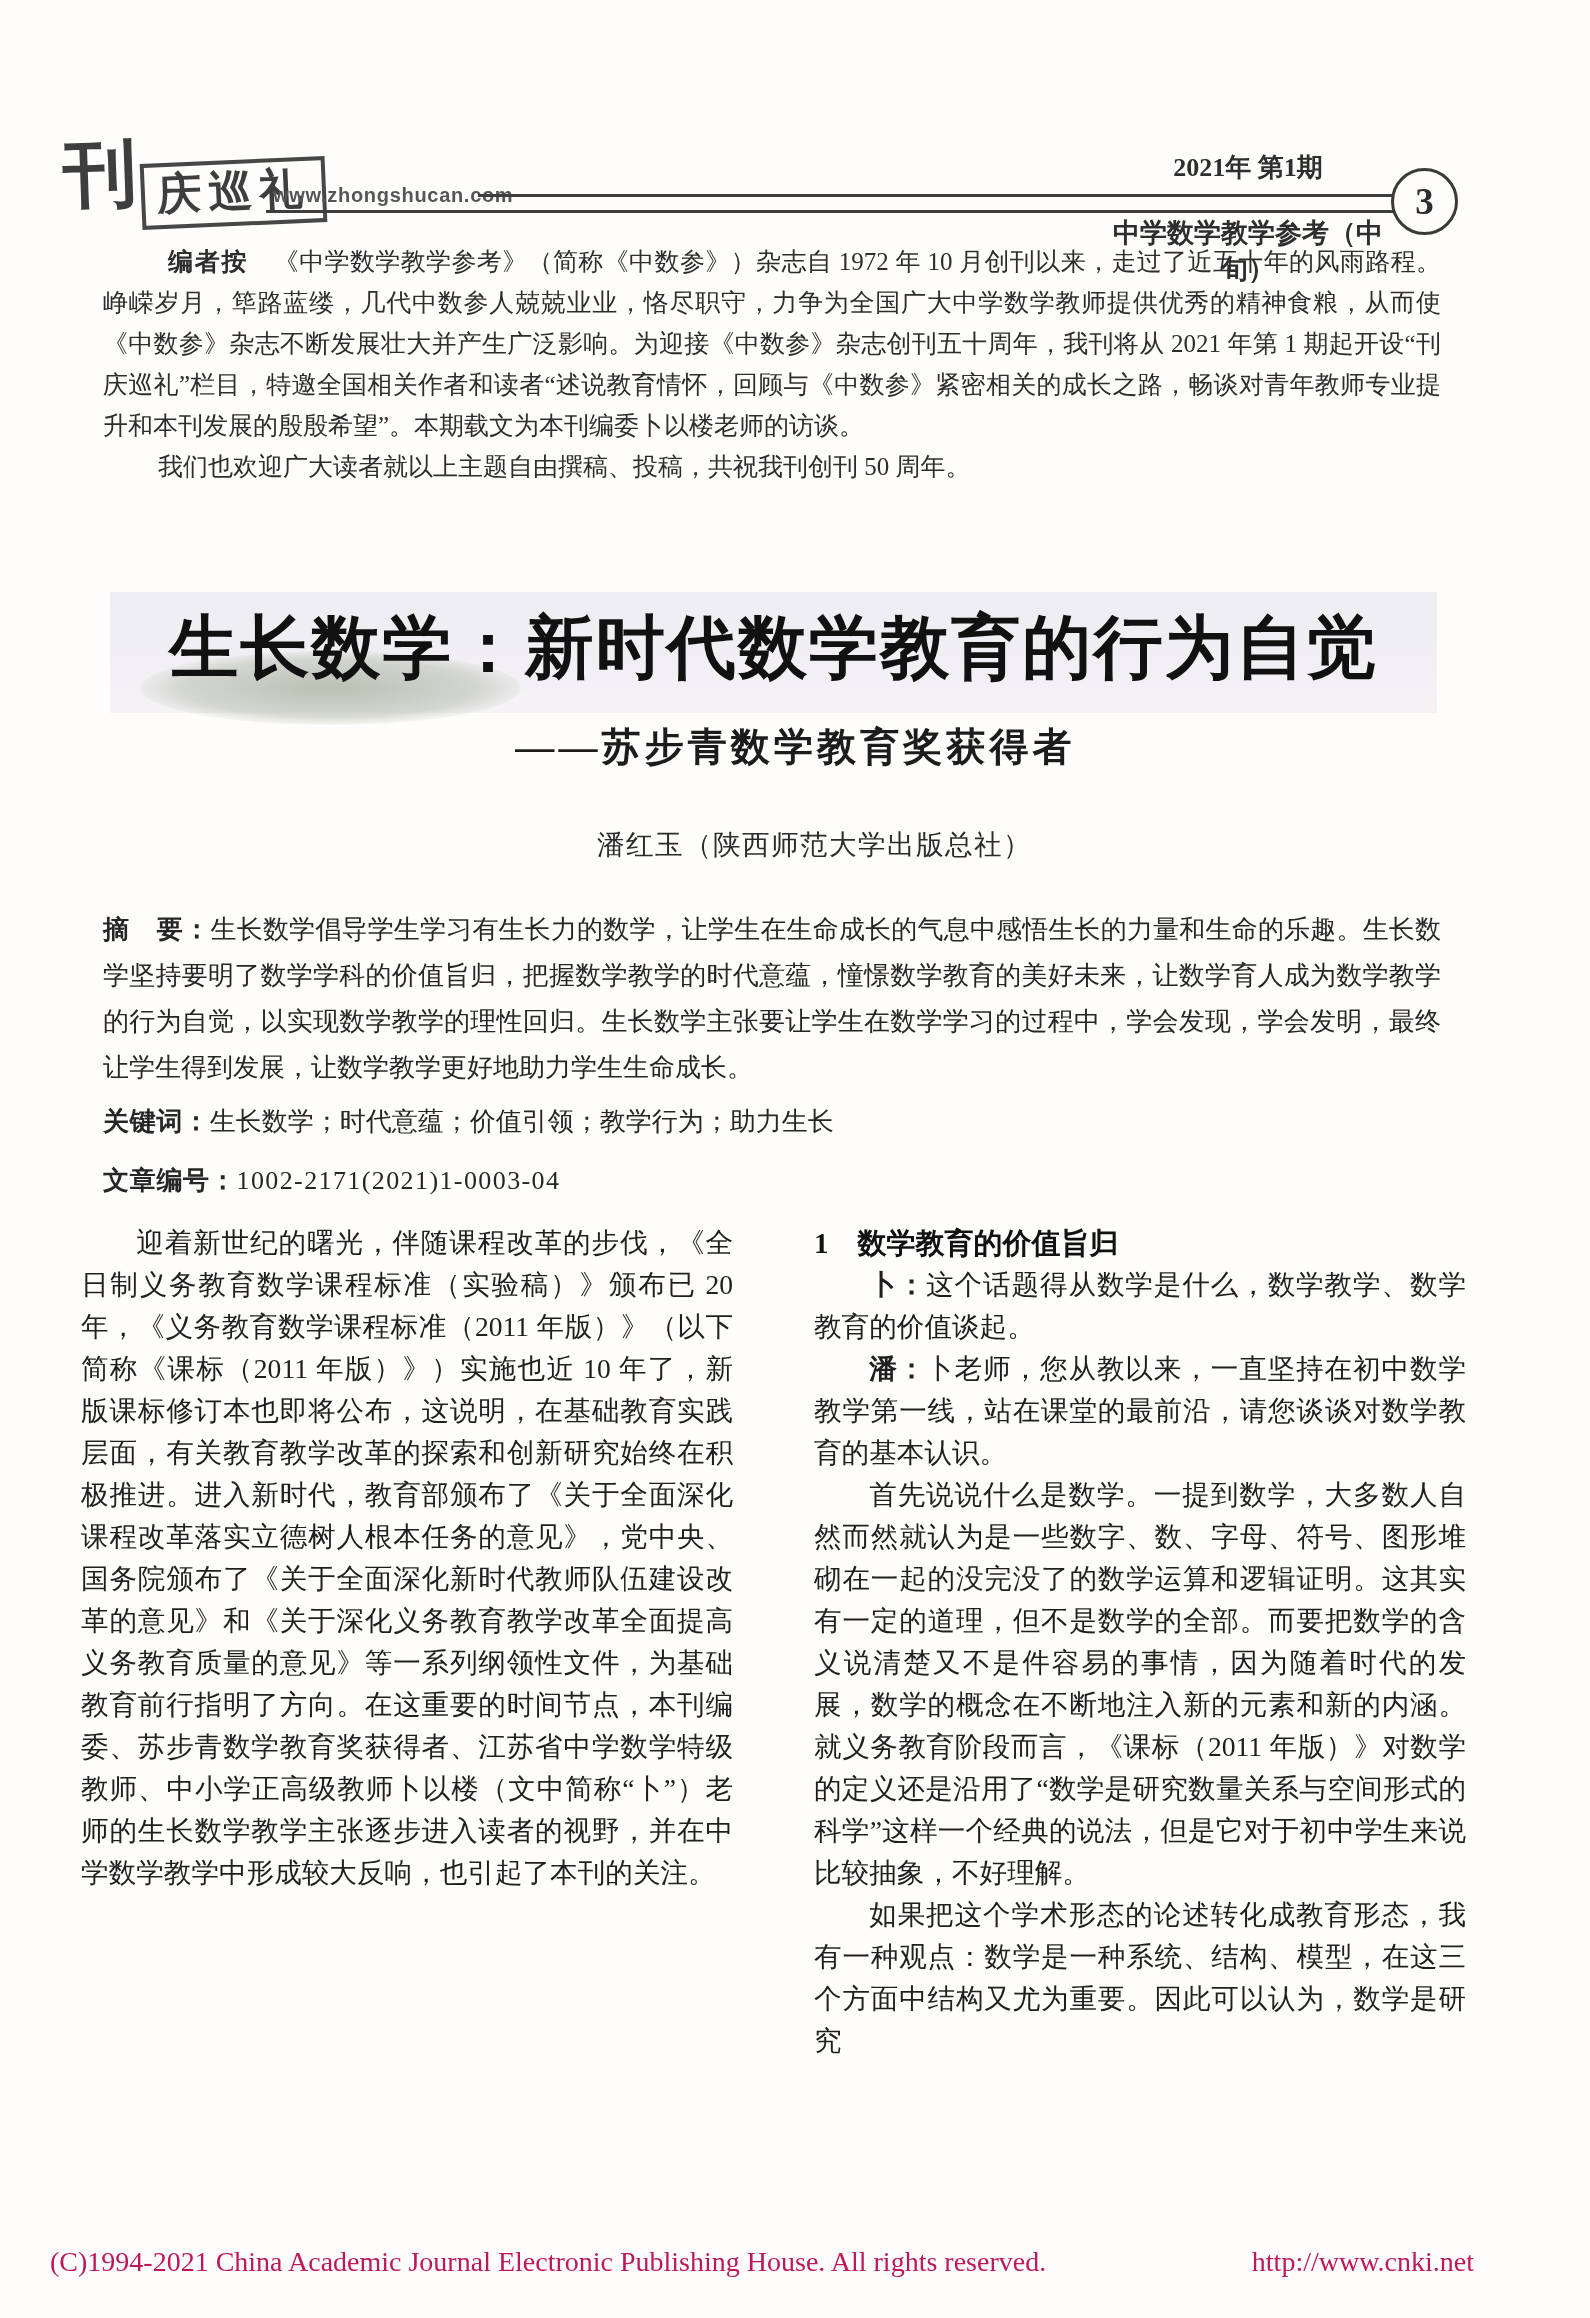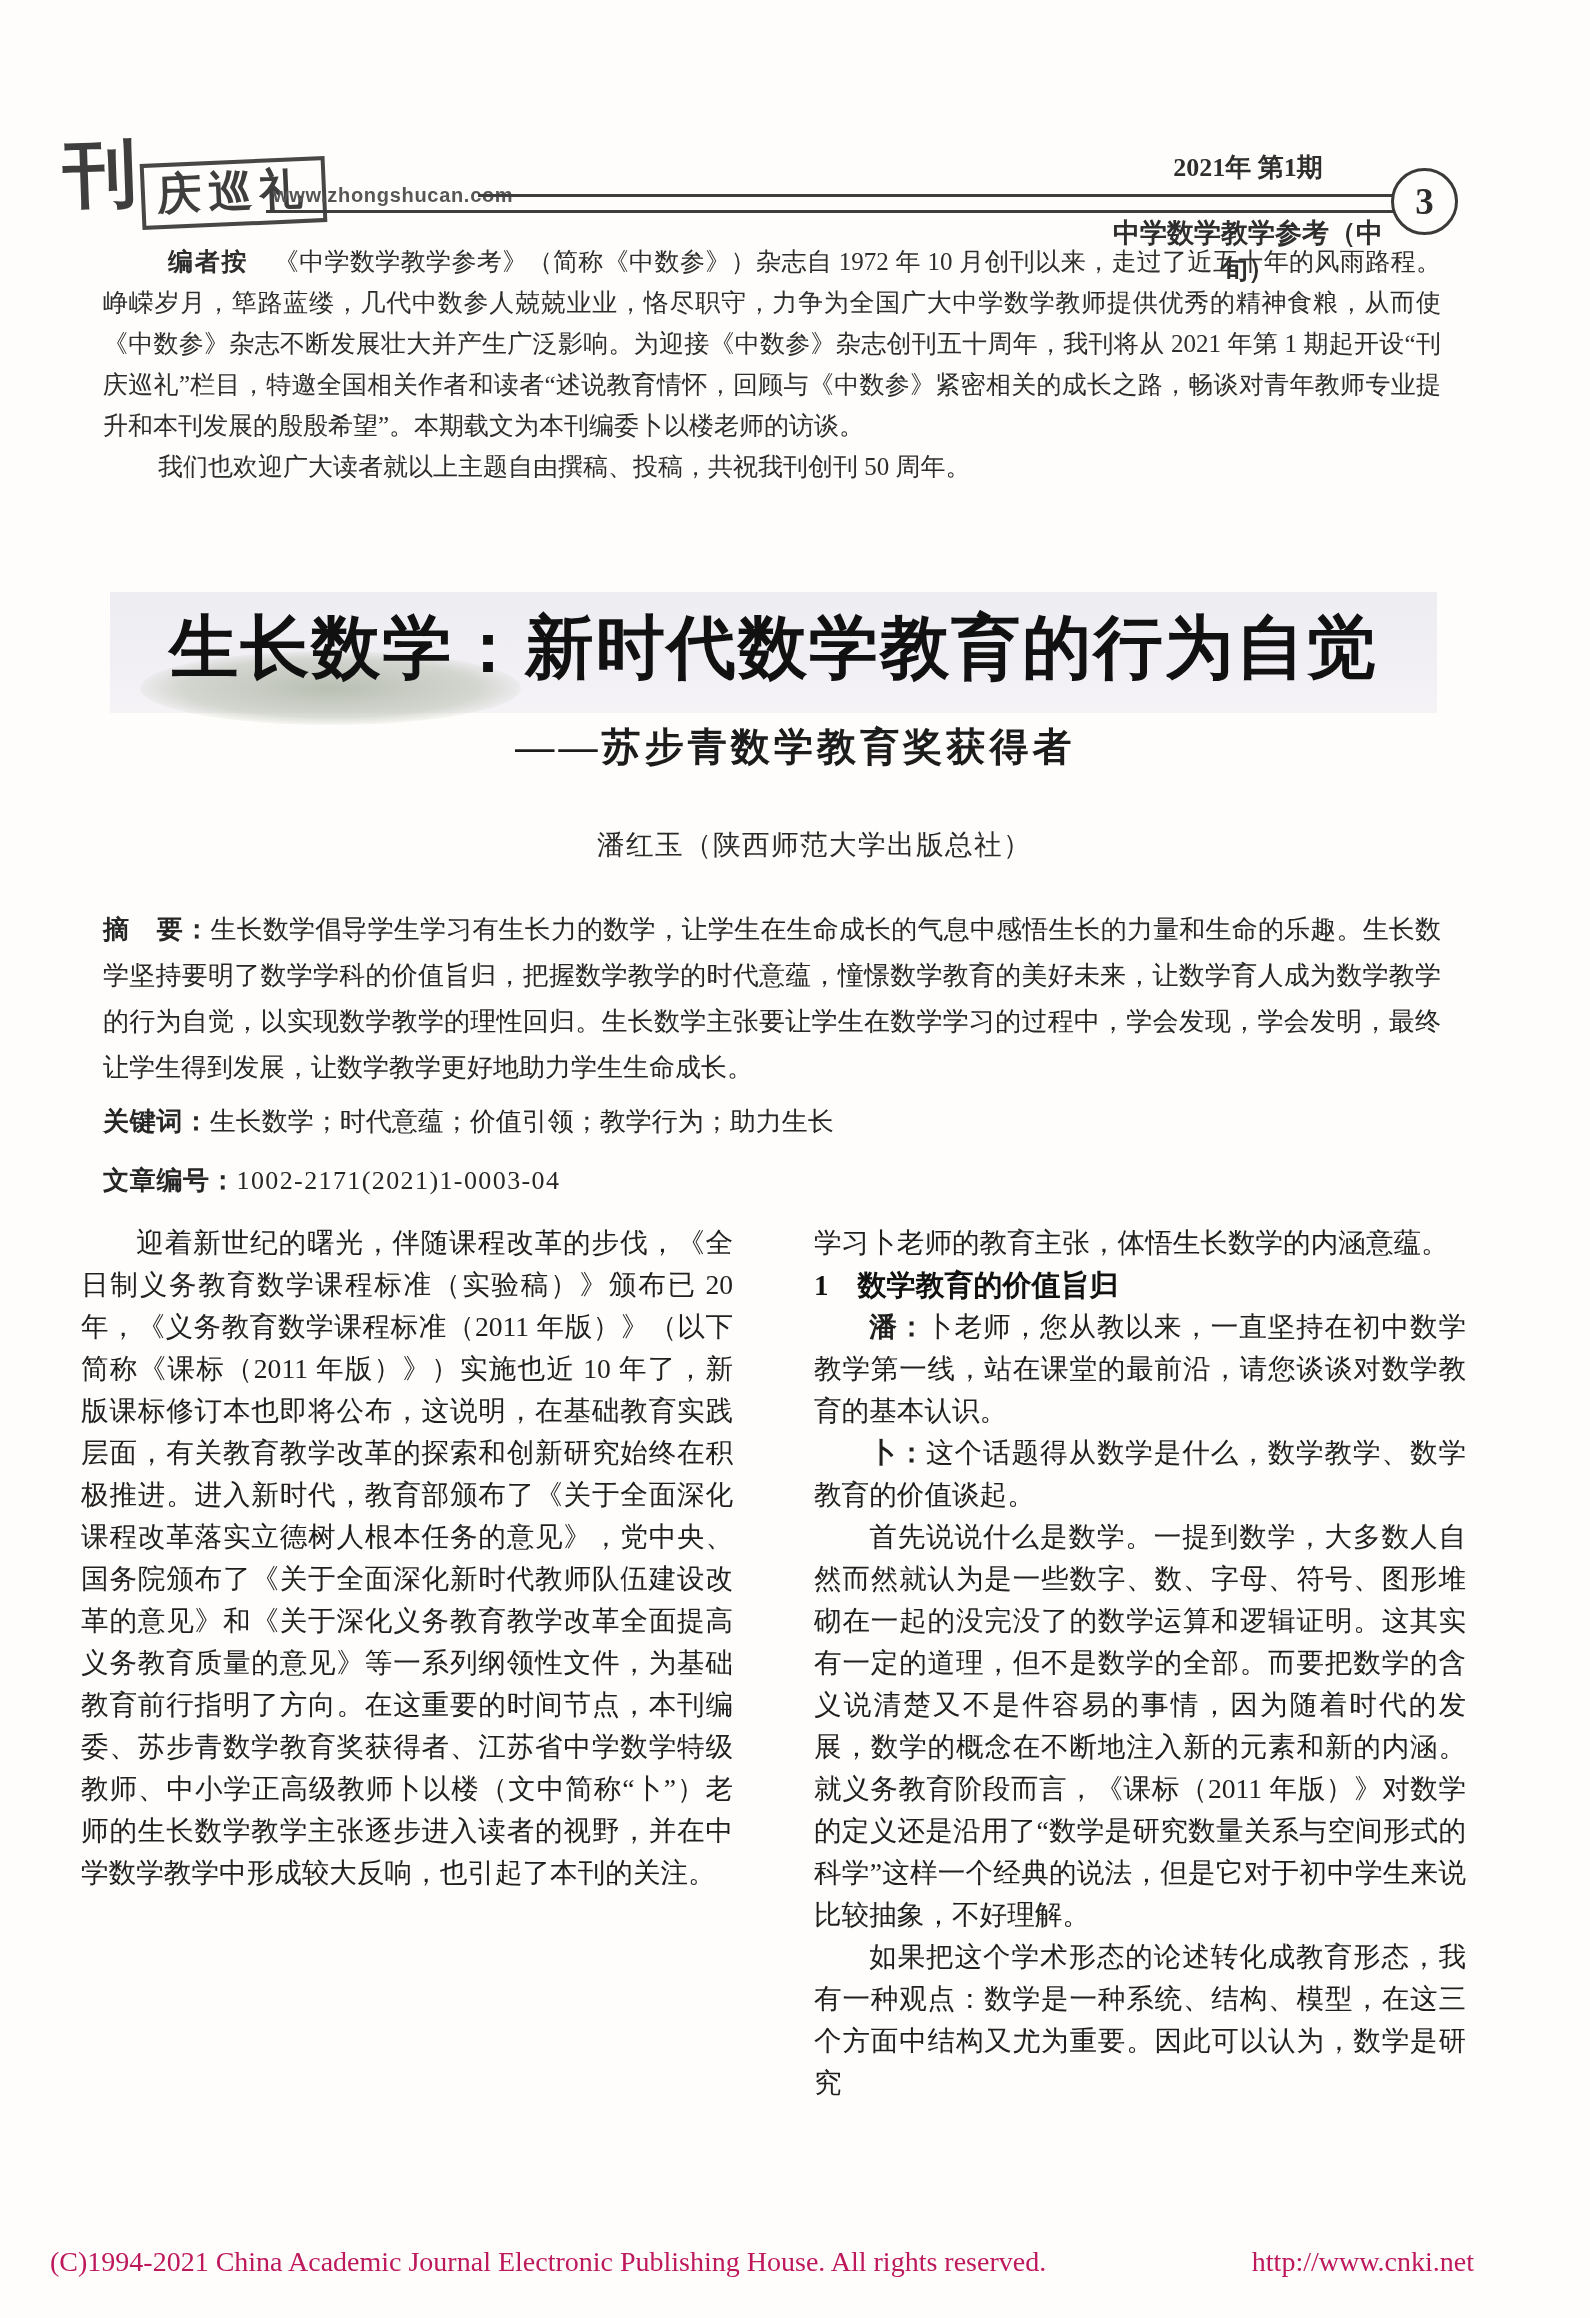--- a/index.html
+++ b/index.html
@@ -108,24 +108,23 @@
     <p class="abs"><b>摘　要：</b><span>生长数学倡导学生学习有生长力的数学，让学生在生命成长的气息中感悟生长的力量和生命的乐趣。生长数学坚持要明了数学学科的价值旨归，把握数学教学的时代意蕴，憧憬数学教育的美好未来，让数学育人成为数学教学的行为自觉，以实现数学教学的理性回归。生长数学主张要让学生在数学学习的过程中，学会发现，学会发明，最终让学生得到发展，让数学教学更好地助力学生生命成长。</span></p>
     <p class="kw"><b>关键词：</b><span>生长数学；时代意蕴；价值引领；教学行为；助力生长</span></p>
     <p class="aid"><b>文章编号：</b><span class="num">1002-2171(2021)1-0003-04</span></p>
   </div>
 
   <div class="columns">
     <div class="col">
       <p class="indent">迎着新世纪的曙光，伴随课程改革的步伐，《全日制义务教育数学课程标准（实验稿）》颁布已 20 年，《义务教育数学课程标准（2011 年版）》（以下简称《课标（2011 年版）》）实施也近 10 年了，新版课标修订本也即将公布，这说明，在基础教育实践层面，有关教育教学改革的探索和创新研究始终在积极推进。进入新时代，教育部颁布了《关于全面深化课程改革落实立德树人根本任务的意见》，党中央、国务院颁布了《关于全面深化新时代教师队伍建设改革的意见》和《关于深化义务教育教学改革全面提高义务教育质量的意见》等一系列纲领性文件，为基础教育前行指明了方向。在这重要的时间节点，本刊编委、苏步青数学教育奖获得者、江苏省中学数学特级教师、中小学正高级教师卜以楼（文中简称“卜”）老师的生长数学教学主张逐步进入读者的视野，并在中学数学教学中形成较大反响，也引起了本刊的关注。</p>
     </div>
     <div class="col">
-      <p>学习卜老师的教育主张，体悟生长数学的内涵意蕴。</p>
       <p class="sec-heading">1　数学教育的价值旨归</p>
+      <p class="indent"><b class="spk">卜：</b><span>这个话题得从数学是什么，数学教学、数学教育的价值谈起。</span></p>
       <p class="indent"><b class="spk">潘：</b><span>卜老师，您从教以来，一直坚持在初中数学教学第一线，站在课堂的最前沿，请您谈谈对数学教育的基本认识。</span></p>
-      <p class="indent"><b class="spk">卜：</b><span>这个话题得从数学是什么，数学教学、数学教育的价值谈起。</span></p>
       <p class="indent">首先说说什么是数学。一提到数学，大多数人自然而然就认为是一些数字、数、字母、符号、图形堆砌在一起的没完没了的数学运算和逻辑证明。这其实有一定的道理，但不是数学的全部。而要把数学的含义说清楚又不是件容易的事情，因为随着时代的发展，数学的概念在不断地注入新的元素和新的内涵。就义务教育阶段而言，《课标（2011 年版）》对数学的定义还是沿用了“数学是研究数量关系与空间形式的科学”这样一个经典的说法，但是它对于初中学生来说比较抽象，不好理解。</p>
       <p class="indent">如果把这个学术形态的论述转化成教育形态，我有一种观点：数学是一种系统、结构、模型，在这三个方面中结构又尤为重要。因此可以认为，数学是研究</p>
     </div>
   </div>
 
   <div class="footer">
     <span>(C)1994-2021 China Academic Journal Electronic Publishing House. All rights reserved.</span>
     <span>http://www.cnki.net</span>
   </div>
 

